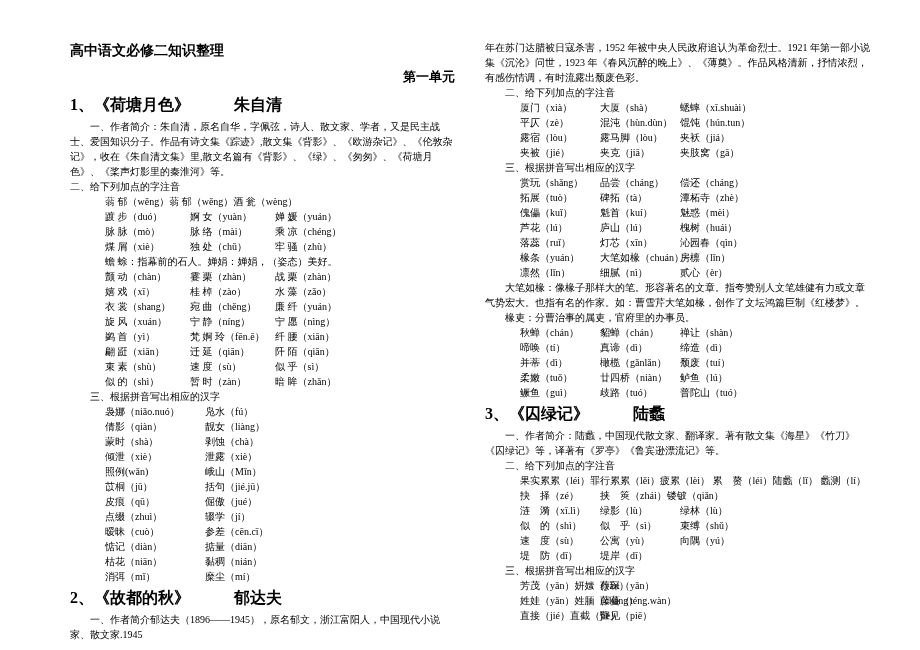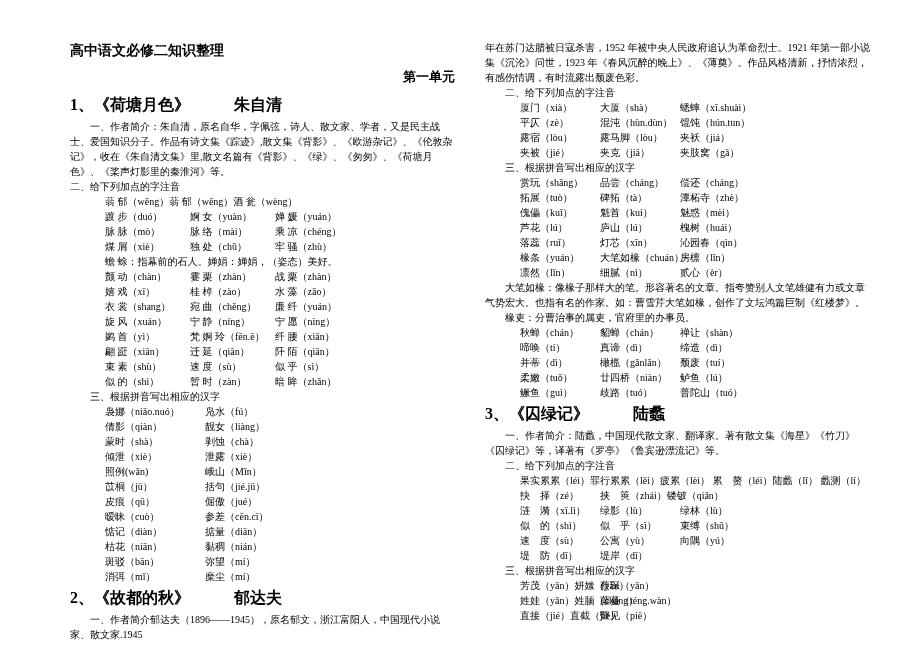--- a/index.html
+++ b/index.html
@@ -85,24 +85,24 @@
       </div>
     <div class="para">三、根据拼音写出相应的汉字</div>
     <div id="s1-hanzi">
         <div class="row group w2"><span>袅娜（niǎo.nuó）</span><span>凫水（fú）</span></div>
         <div class="row group w2"><span>倩影（qiàn）</span><span>靓女（liàng）</span></div>
         <div class="row group w2"><span>蒙时（shà）</span><span>剥蚀（chà）</span></div>
         <div class="row group w2"><span>倾泄（xiè）</span><span>泄露（xiè）</span></div>
         <div class="row group w2"><span>照例(wǎn)</span><span>峨山（Mǐn）</span></div>
         <div class="row group w2"><span>苡桐（jū）</span><span>括句（jié.jū）</span></div>
         <div class="row group w2"><span>皮痕（qū）</span><span>倔傲（jué）</span></div>
+        <div class="row group w2"><span>点缀（zhuì）</span><span>辍学（jí）</span></div>
         <div class="row group w2"><span>暧昧（cuò）</span><span>参差（cēn.cī）</span></div>
         <div class="row group w2"><span>惦记（diàn）</span><span>掂量（diān）</span></div>
         <div class="row group w2"><span>枯花（niān）</span><span>黏稠（nián）</span></div>
-        <div class="row group w2"><span>斑驳（bān）</span><span>弥望（mí）</span></div>
         <div class="row group w2"><span>消弭（mǐ）</span><span>糜尘（mí）</span></div>
       </div>
 
     <div class="section">
       <span>2、《故都的秋》</span>
       <span class="author">郁达夫</span>
     </div>
     <div class="para">一、作者简介郁达夫（1896——1945），原名郁文，浙江富阳人，中国现代小说家、散文家.1945</div>
   </div>
 

